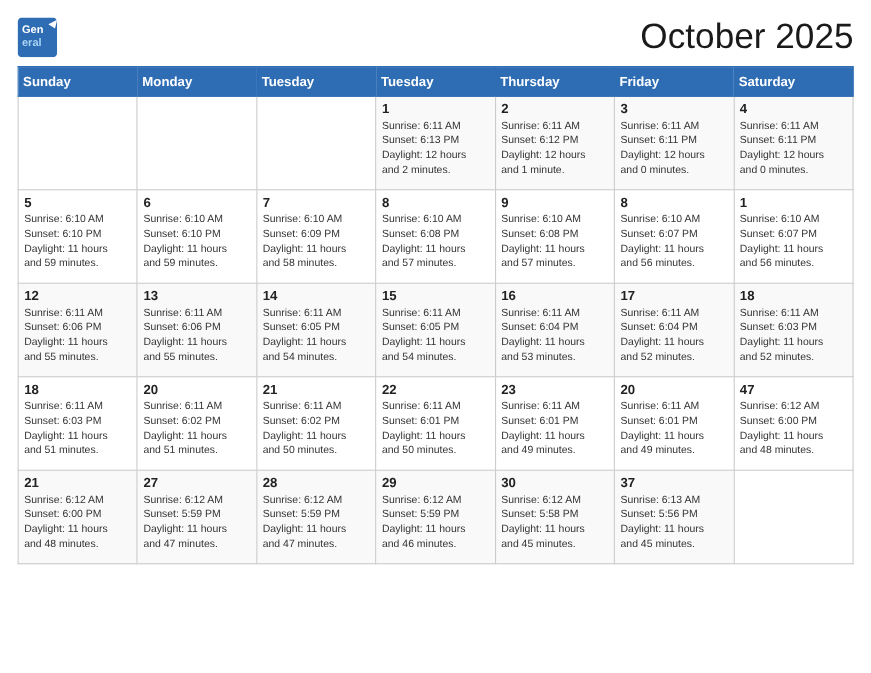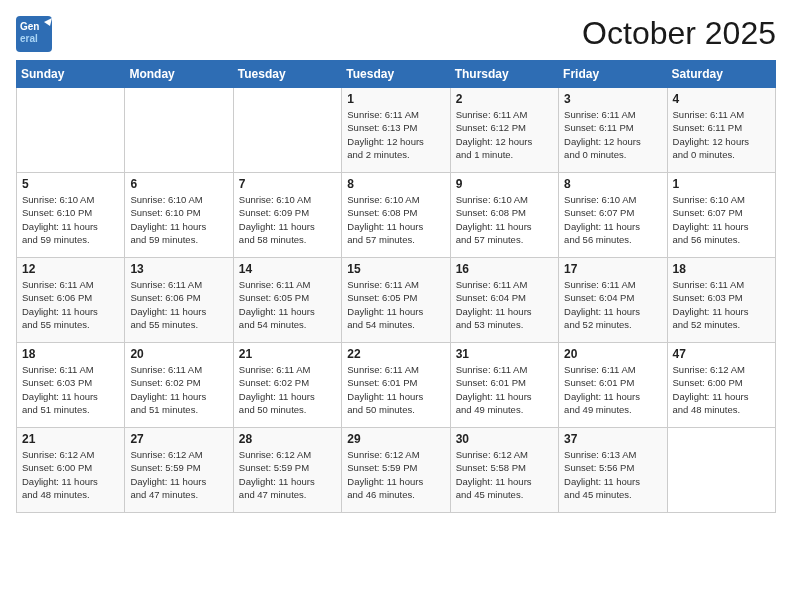--- a/index.html
+++ b/index.html
@@ -269,21 +269,21 @@
 and 50 minutes.</div>
         </td>
         <td>
           <span class="day-number">22</span>
           <div class="cell-info" style="white-space: pre-line;">Sunrise: 6:11 AM
 Sunset: 6:01 PM
 Daylight: 11 hours
 and 50 minutes.</div>
         </td>
         <td>
-          <span class="day-number">31</span>
+          <span class="day-number">23</span>
           <div class="cell-info" style="white-space: pre-line;">Sunrise: 6:11 AM
 Sunset: 6:01 PM
 Daylight: 11 hours
 and 49 minutes.</div>
         </td>
         <td>
           <span class="day-number">20</span>
           <div class="cell-info" style="white-space: pre-line;">Sunrise: 6:11 AM
 Sunset: 6:01 PM
 Daylight: 11 hours

